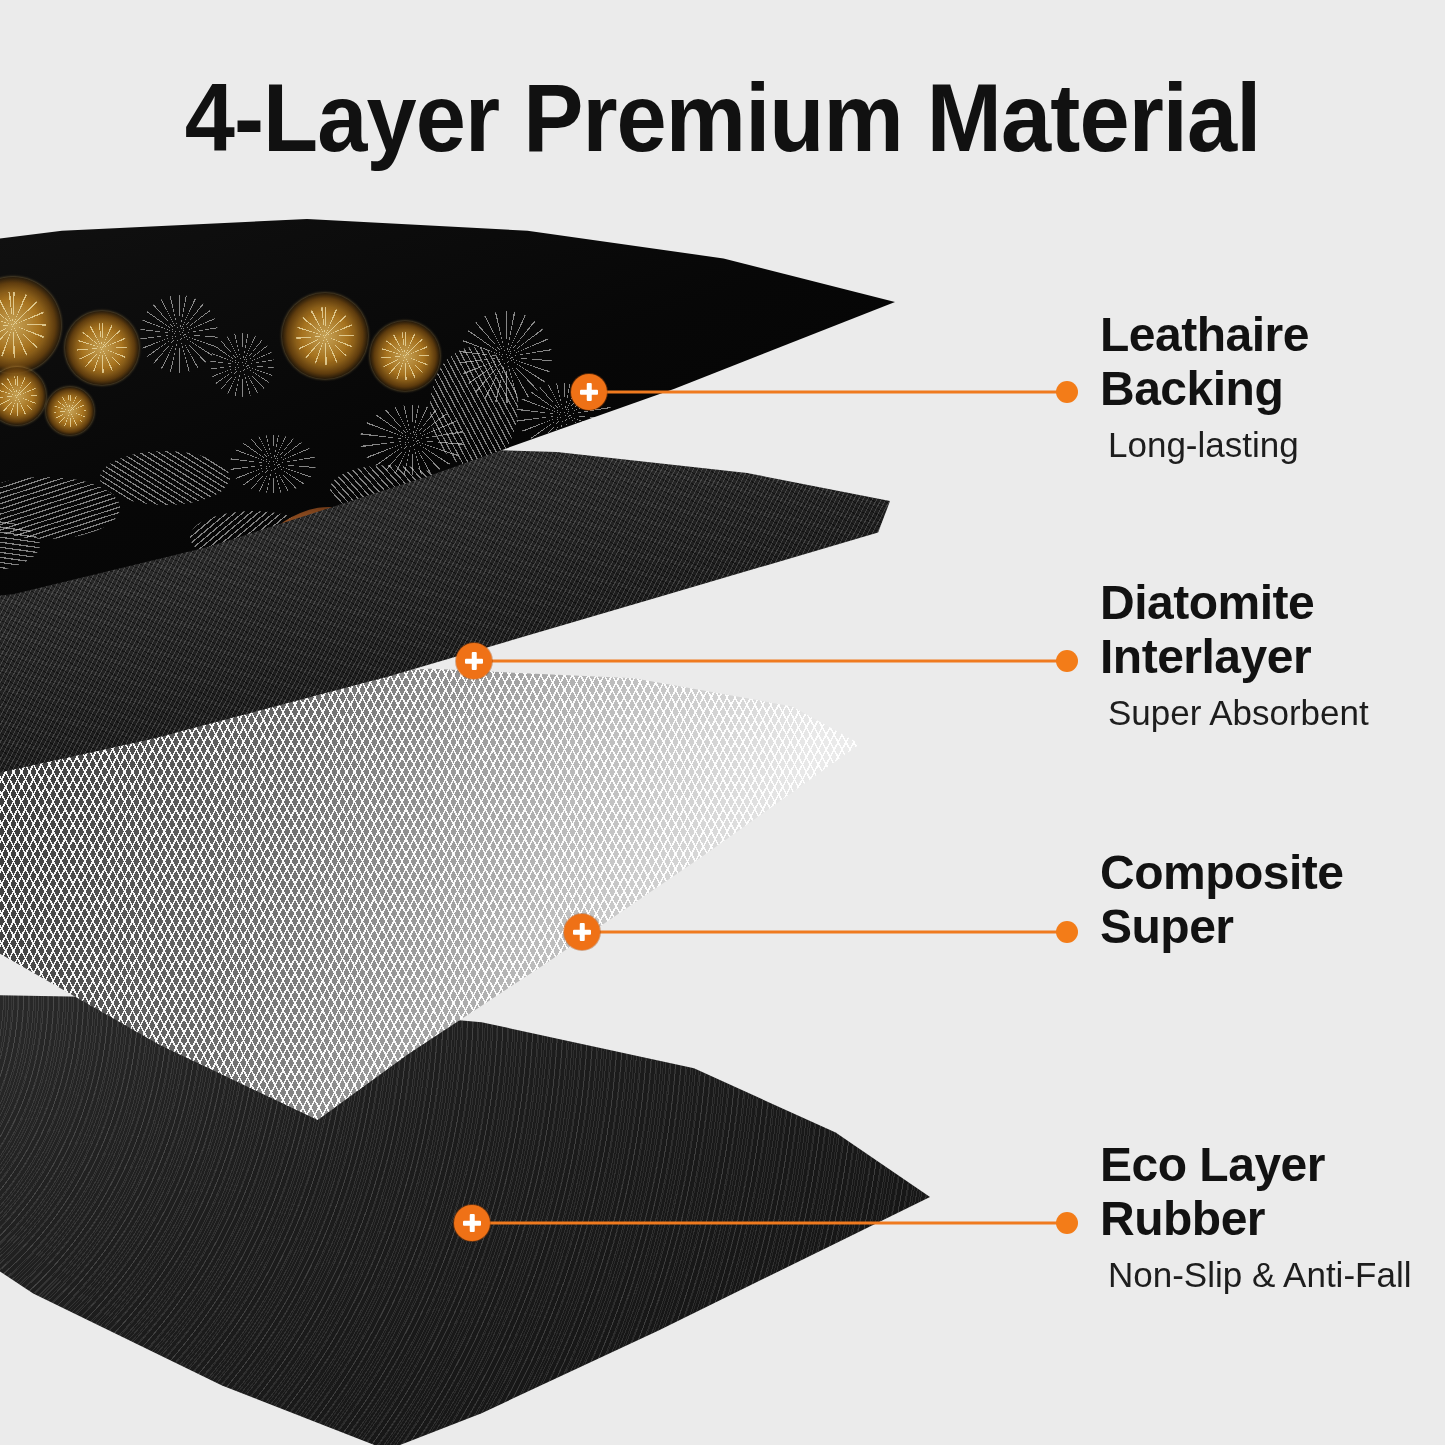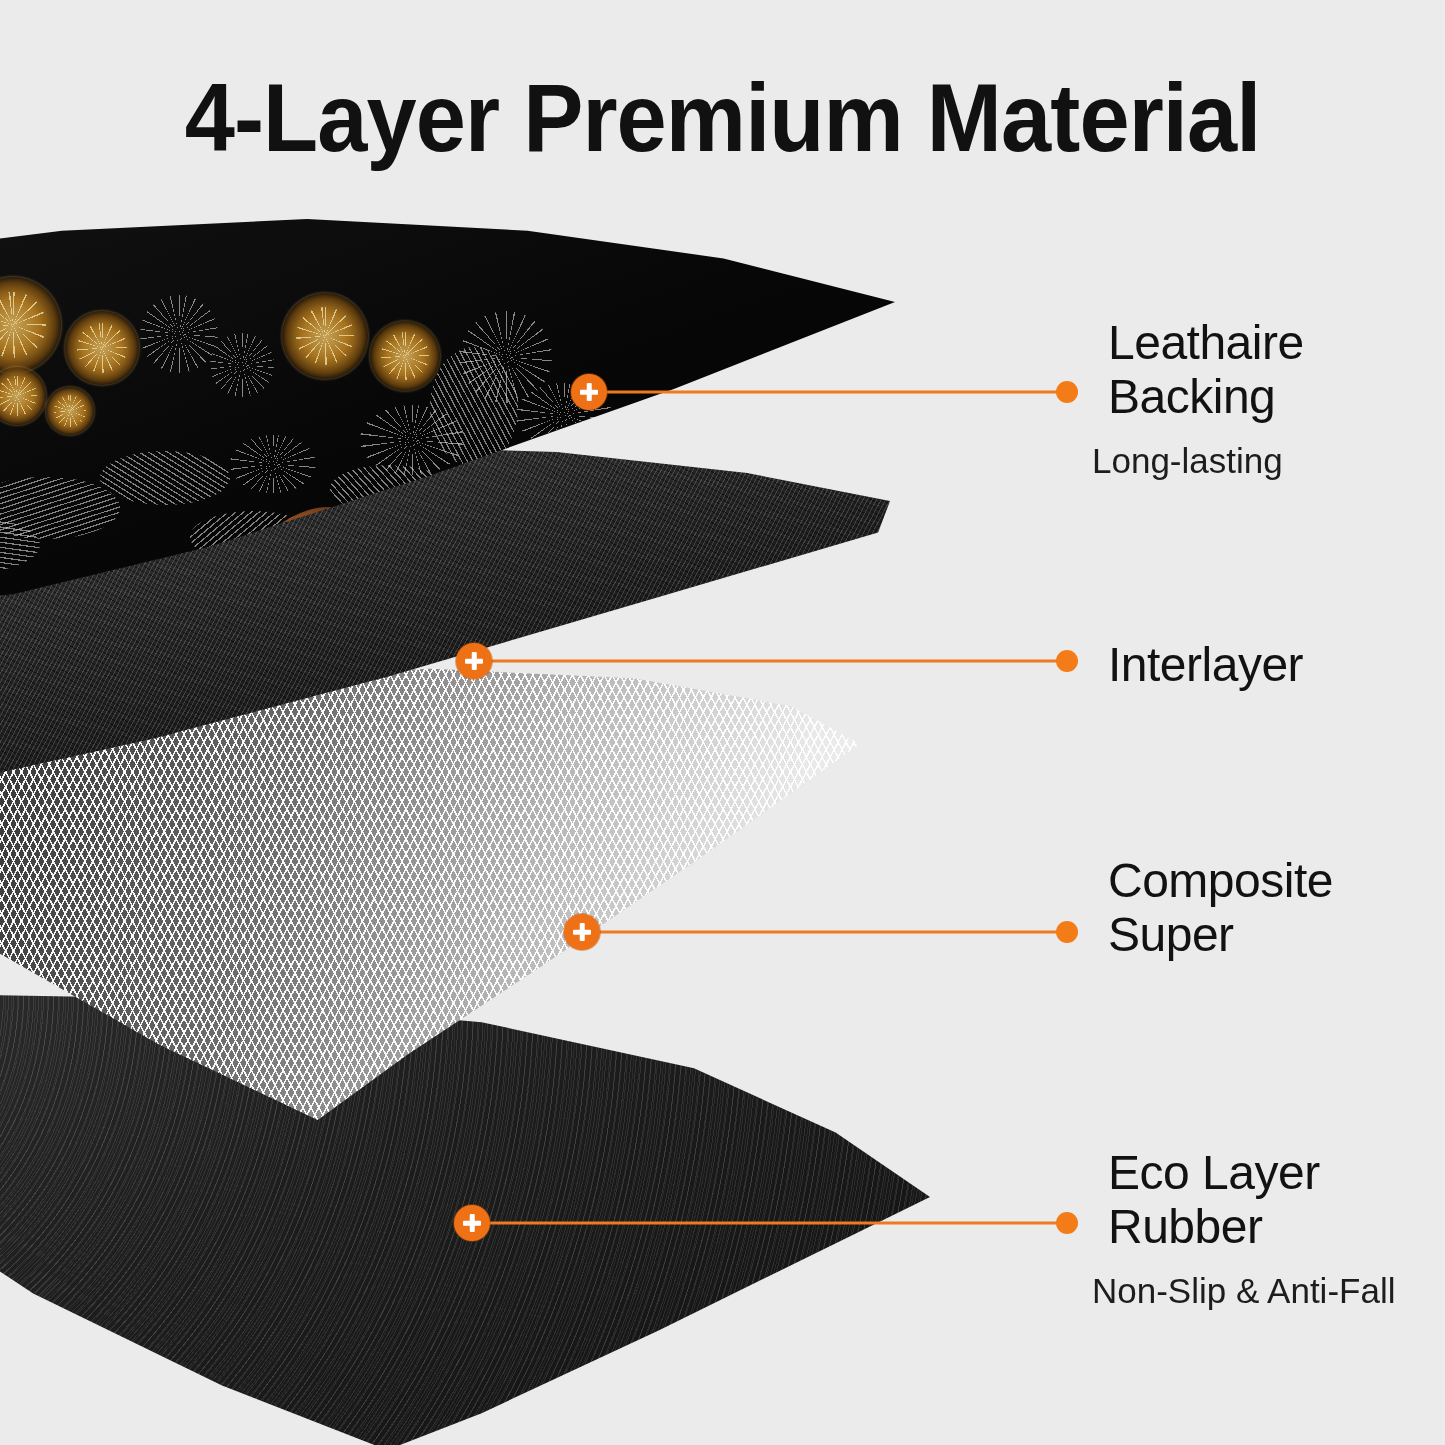--- a/index.html
+++ b/index.html
@@ -171,34 +171,34 @@
   }
 
   
   .label-block {
     position: absolute;
     left: 1092px;
     width: 345px;
   }
   .label-title {
     font-family: "Liberation Sans", sans-serif;
-    font-weight: normal;
+    font-weight: bold;
     font-size: 48px;
     line-height: 1.13;
     color: #121212;
     letter-spacing: -0.5px;
-    margin: 16px;
+    margin: 8px;
   }
   .label-sub {
     font-family: "Liberation Sans", sans-serif;
     font-weight: normal;
     font-size: 35px;
     line-height: 1.2;
     color: #1d1d1d;
-    margin: 8px 0 0 0;
+    margin: 8px 0 0 16px;
     white-space: nowrap;
   }
 </style>
 </head>
 <body>
 
 <div id="page">
 
   <div id="title">4-Layer Premium Material</div>
 
@@ -280,23 +280,24 @@
   <div class="label-block" style="top:300px;">
     <div class="label-title">
       <span>Leathaire</span><br>
       <span>Backing</span>
     </div>
     <p class="label-sub">Long-lasting</p>
   </div>
 
   <div class="label-block" style="top:568px;">
     <div class="label-title">
-      <br>
+      <span>Diatomite</span><br>
       <span>Interlayer</span>
     </div>
+    <p class="label-sub">Super Absorbent</p>
   </div>
 
   <div class="label-block" style="top:838px;">
     <div class="label-title">
       <span>Composite</span><br>
       <span>Super</span>
     </div>
   </div>
 
   <div class="label-block" style="top:1130px;">

